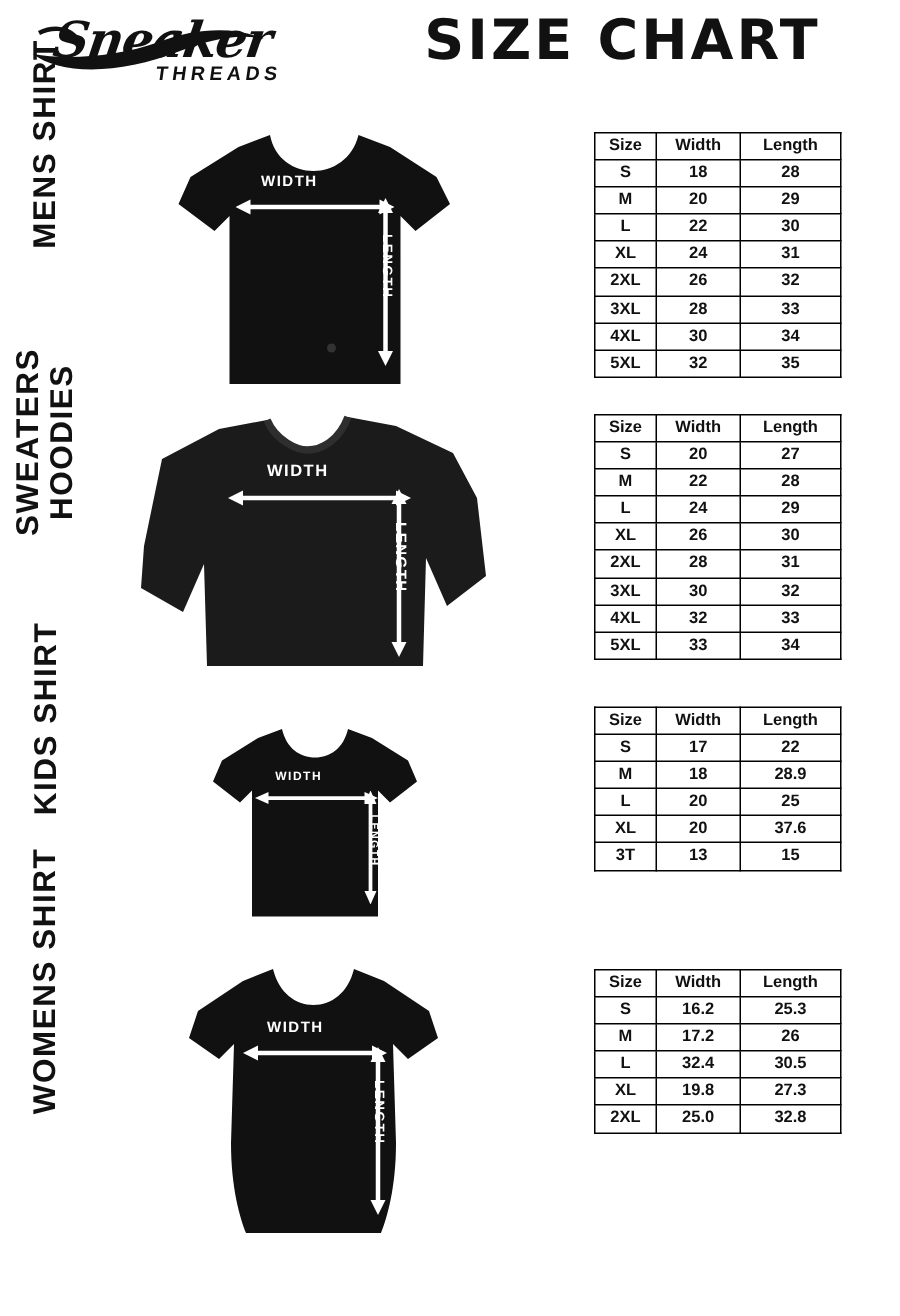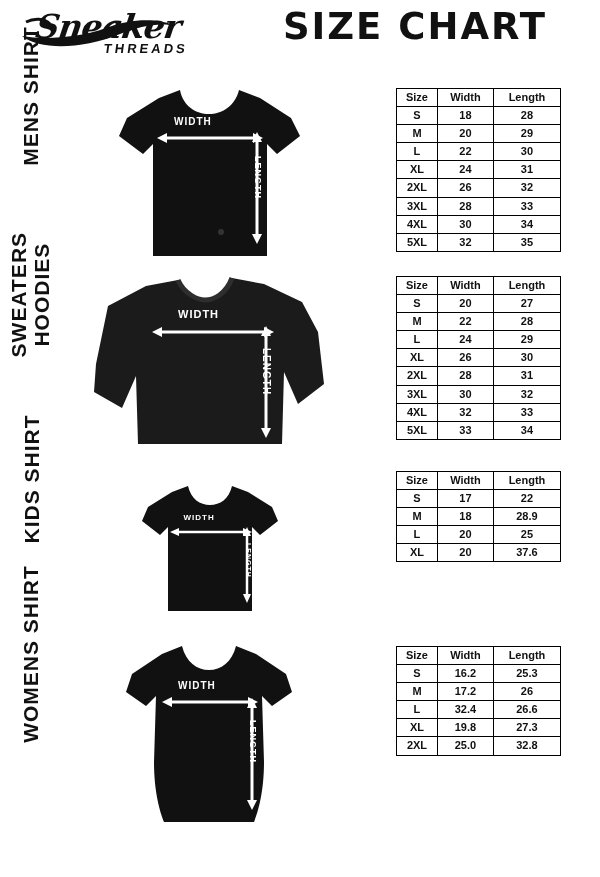--- a/index.html
+++ b/index.html
@@ -394,20 +394,25 @@
           <tr>
             <td class="sz">L</td>
             <td>20</td>
             <td>25</td>
           </tr>
           <tr>
             <td class="sz">XL</td>
             <td>20</td>
             <td>37.6</td>
           </tr>
+          <tr>
+            <td class="sz">3T</td>
+            <td>13</td>
+            <td>15</td>
+          </tr>
         </tbody>
     </table>
   </div>
 </div>
 
 <div class="row" style="height:195px;">
   <div class="row-label">
     <span>WOMENS SHIRT</span>
   </div>
   <div class="row-art">
@@ -447,21 +452,21 @@
             <td>25.3</td>
           </tr>
           <tr>
             <td class="sz">M</td>
             <td>17.2</td>
             <td>26</td>
           </tr>
           <tr>
             <td class="sz">L</td>
             <td>32.4</td>
-            <td>26.6</td>
+            <td>30.5</td>
           </tr>
           <tr>
             <td class="sz">XL</td>
             <td>19.8</td>
             <td>27.3</td>
           </tr>
           <tr>
             <td class="sz">2XL</td>
             <td>25.0</td>
             <td>32.8</td>

